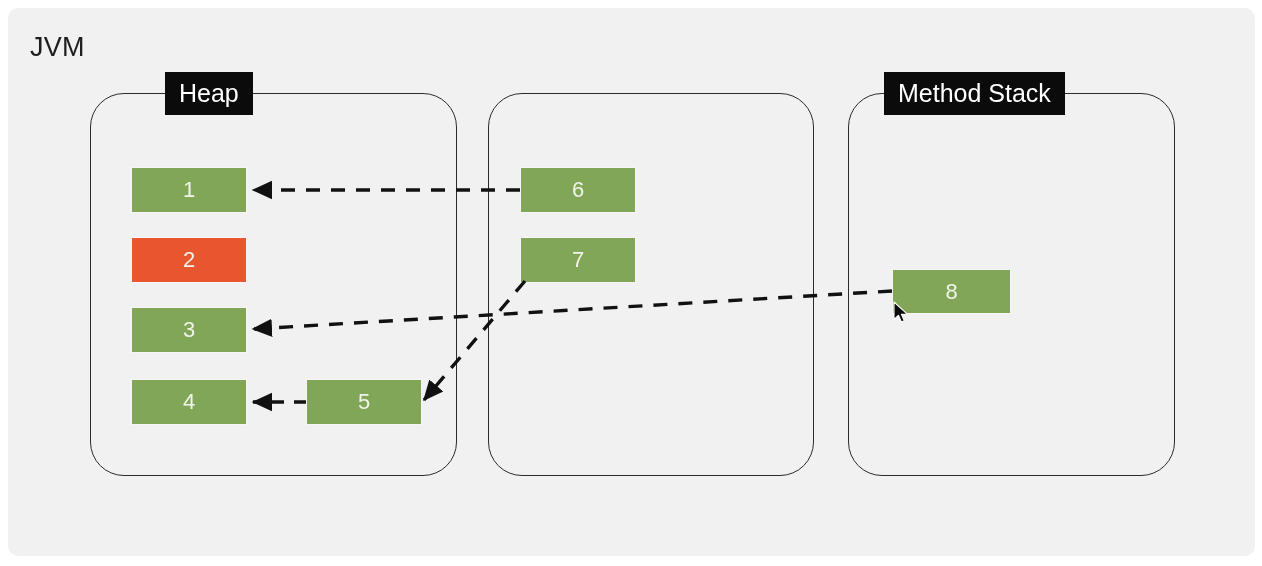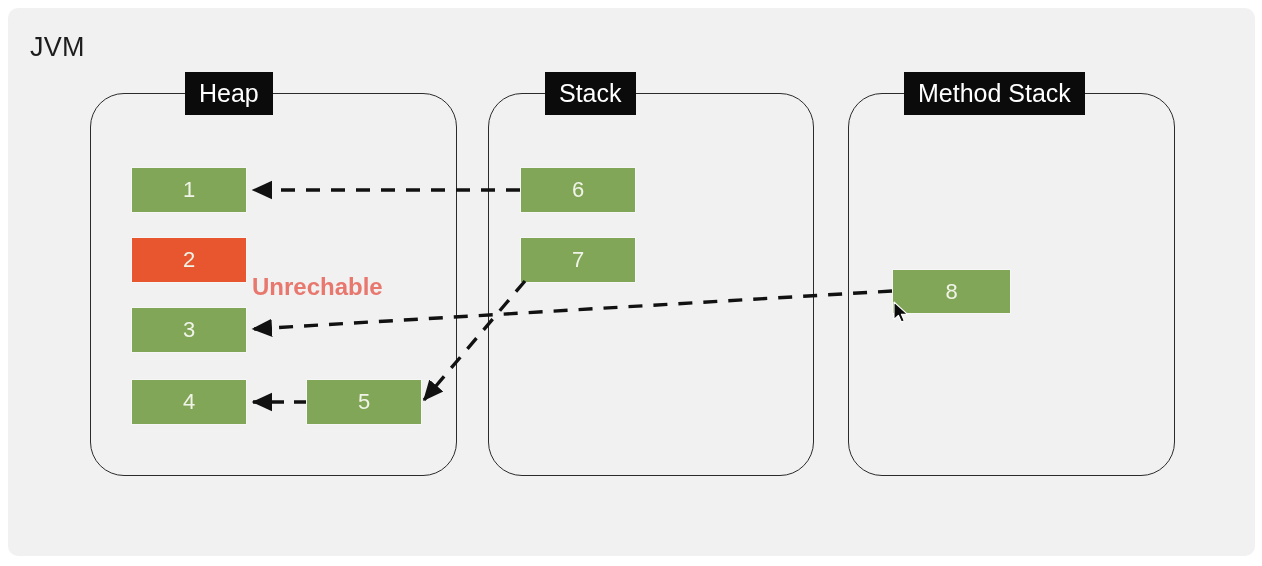--- a/index.html
+++ b/index.html
@@ -53,21 +53,20 @@
     position: absolute;
     background: #0b0b0b;
     color: #ffffff;
     font-size: 25px;
     line-height: 43px;
     height: 43px;
     text-align: center;
     padding: 0 14px;
     white-space: nowrap;
     font-family: "Liberation Sans", sans-serif;
-    margin-left: 20px;
   }
   #label-heap   { left: 165px; top: 72px; }
   #label-stack  { left: 525px; top: 72px; }
   #label-method { left: 884px; top: 72px; }
 
   
   .block {
     position: absolute;
     width: 114px;
     height: 44px;
@@ -125,33 +124,31 @@
 
   <div class="jvm-card">
     <div class="jvm-title">JVM</div>
   </div>
 
   <div class="region" id="region-heap"></div>
   <div class="region" id="region-stack"></div>
   <div class="region" id="region-method"></div>
 
   <div class="region-label" id="label-heap">Heap</div>
-  <div class="region-label" id="label-stack">Stack</div>
   <div class="region-label" id="label-method">Method Stack</div>
 
   <div class="block" id="block-1">1</div>
   <div class="block unreachable" id="block-2">2</div>
   <div class="block" id="block-3">3</div>
   <div class="block" id="block-4">4</div>
   <div class="block" id="block-5">5</div>
   <div class="block" id="block-6">6</div>
   <div class="block" id="block-7">7</div>
   <div class="block" id="block-8">8</div>
 
-  <div class="legend" id="legend-unreachable">Unrechable</div>
 
   <svg id="arrows" viewBox="0 0 1262 566">
     <defs>
       <marker id="ah" markerWidth="7" markerHeight="7" refX="5.6" refY="3" orient="auto" markerUnits="strokeWidth">
         <path d="M0,0.3 L6,3 L0,5.7 Z" fill="#111111"></path>
       </marker>
     </defs>
 
     <line x1="520" y1="190" x2="253" y2="190" stroke="#111111" stroke-width="3.4" stroke-dasharray="14 11" marker-end="url(#ah)"></line>
 

